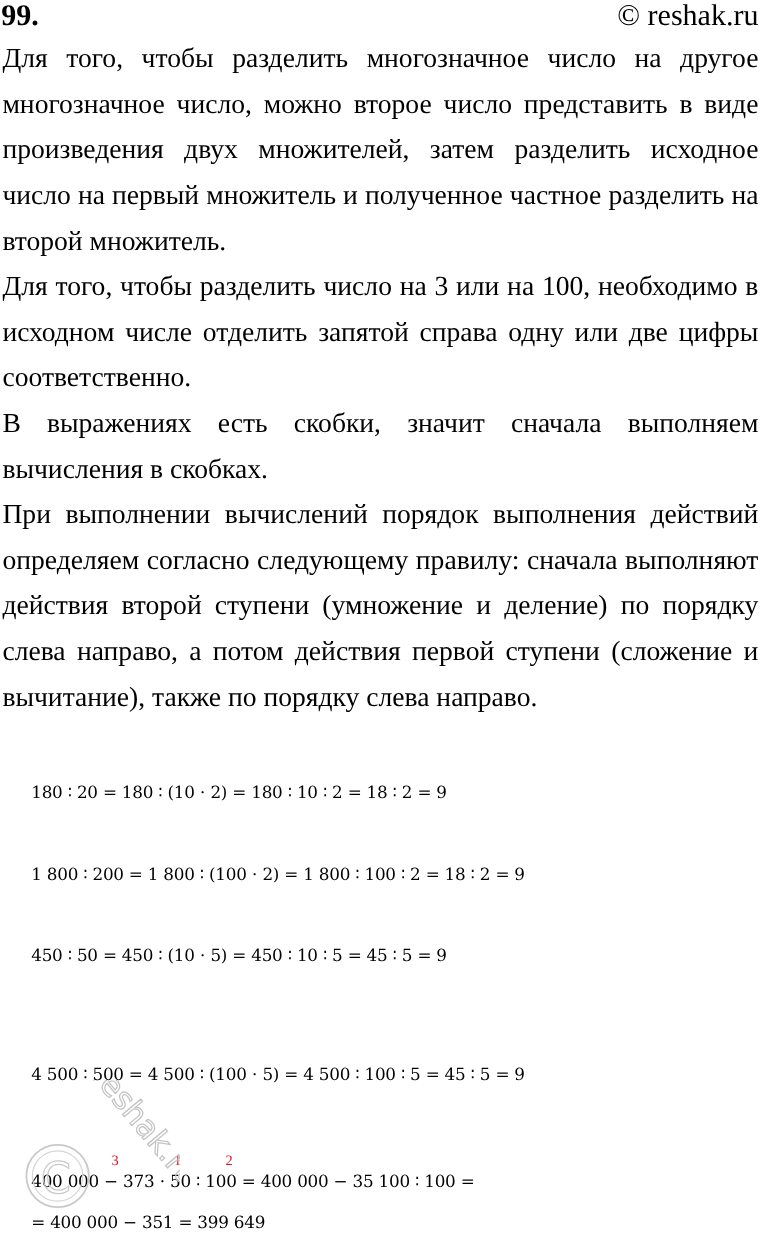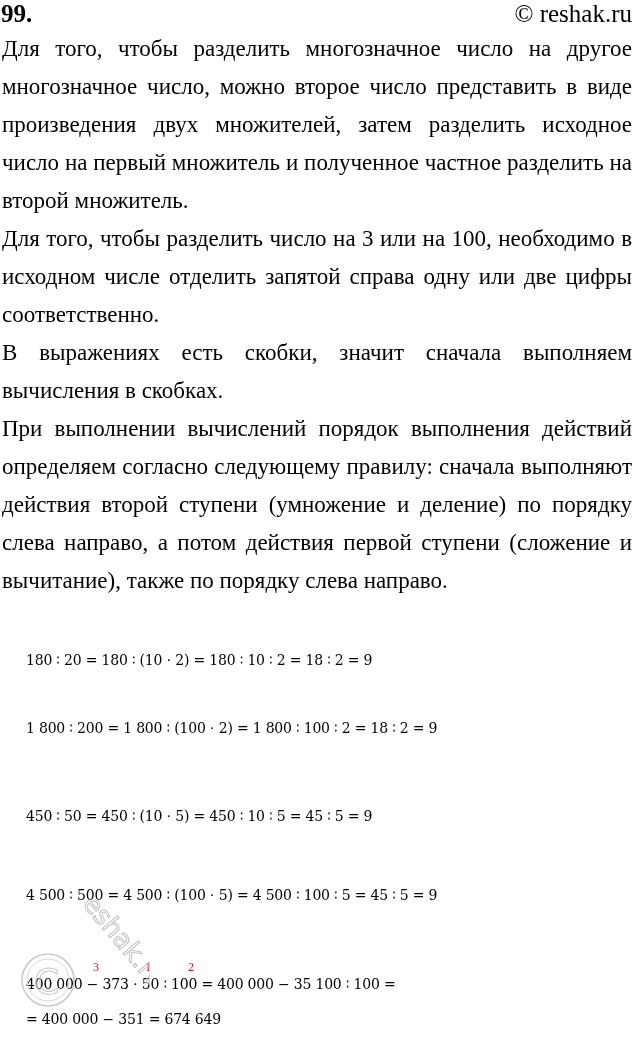--- a/index.html
+++ b/index.html
@@ -41,28 +41,28 @@
   <span class="copyright">© reshak.ru</span>
 </div>
 
 <div class="para" style="top:30px;">Для того, чтобы разделить многозначное число на другое многозначное число, можно второе число представить в виде произведения двух множителей, затем разделить исходное число на первый множитель и полученное частное разделить на второй множитель.</div>
 <div class="para" style="top:220px;">Для того, чтобы разделить число на 3 или на 100, необходимо в исходном числе отделить запятой справа одну или две цифры соответственно.</div>
 <div class="para" style="top:334px;font-family:Liberation Serif, serif;">В выражениях есть скобки, значит сначала выполняем вычисления в скобках.</div>
 <div class="para" style="top:410px;">При выполнении вычислений порядок выполнения действий определяем согласно следующему правилу: сначала выполняют действия второй ступени (умножение и деление) по порядку слева направо, а потом действия первой ступени (сложение и вычитание), также по порядку слева направо.</div>
 
 <div class="eq" style="top:652px;">180 ∶ 20 = 180 ∶ (10 ⋅ 2) = 180 ∶ 10 ∶ 2 = 18 ∶ 2 = 9</div>
 <div class="eq" style="top:720px;">1 800 ∶ 200 = 1 800 ∶ (100 ⋅ 2) = 1 800 ∶ 100 ∶ 2 = 18 ∶ 2 = 9</div>
-<div class="eq" style="top:808px;">450 ∶ 50 = 450 ∶ (10 ⋅ 5) = 450 ∶ 10 ∶ 5 = 45 ∶ 5 = 9</div>
+<div class="eq" style="top:788px;">450 ∶ 50 = 450 ∶ (10 ⋅ 5) = 450 ∶ 10 ∶ 5 = 45 ∶ 5 = 9</div>
 <div class="eq" style="top:887px;">4 500 ∶ 500 = 4 500 ∶ (100 ⋅ 5) = 4 500 ∶ 100 ∶ 5 = 45 ∶ 5 = 9</div>
 
 <span class="step" style="left:93px; top:960px;">3</span>
 <span class="step" style="left:145px; top:960px;">1</span>
 <span class="step" style="left:188px; top:960px;">2</span>
 
 <div class="eq" style="top:976px;">400 000 − 373 ⋅ 50 ∶ 100 = 400 000 − 35 100 ∶ 100 =</div>
-<div class="eq" style="top:1011px;">= 400 000 − 351 = 674 649</div>
+<div class="eq" style="top:1011px;">= 400 000 − 351 = 399 649</div>
 
 <svg class="watermark" viewBox="0 0 140 130">
   <circle cx="38" cy="80" r="26" fill="none" stroke="#c9c9c9" stroke-width="1.5"></circle>
   <circle cx="38" cy="80" r="21" fill="none" stroke="#d6d6d6" stroke-width="1"></circle>
   <text x="24" y="94" font-family="DejaVu Sans, sans-serif" font-size="36" fill="none" stroke="#c9c9c9" stroke-width="1">C</text>
   <text x="30" y="8" font-family="DejaVu Sans, sans-serif" font-size="26" fill="none" stroke="#c2c2c2" stroke-width="1" transform="rotate(50 60 40)">reshak.ru</text>
 </svg>
 
 </body></html>

